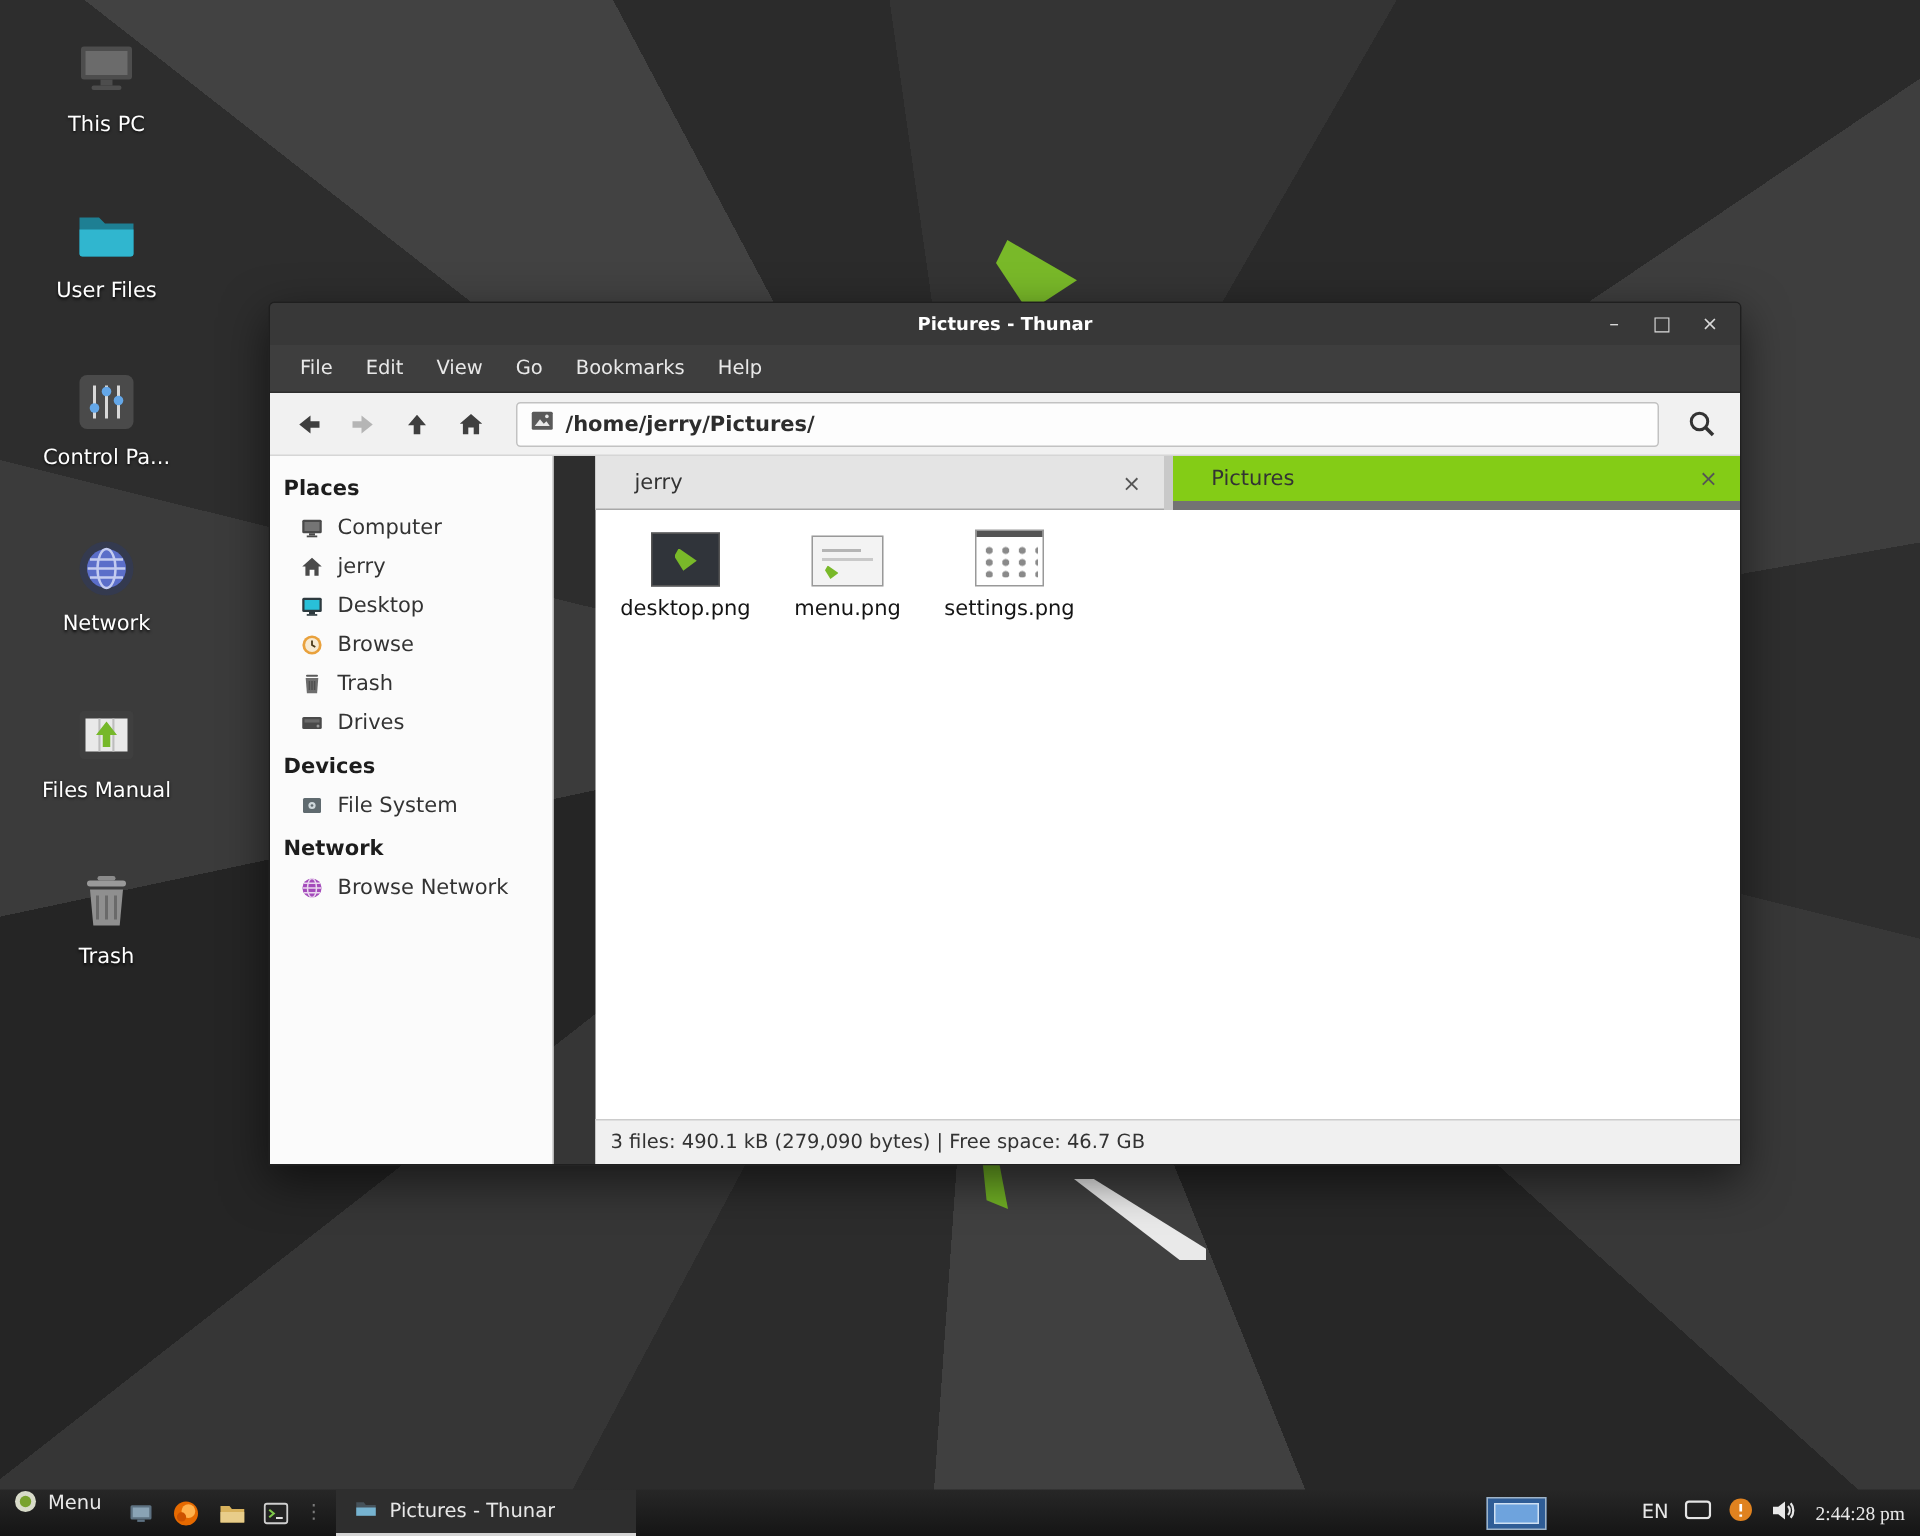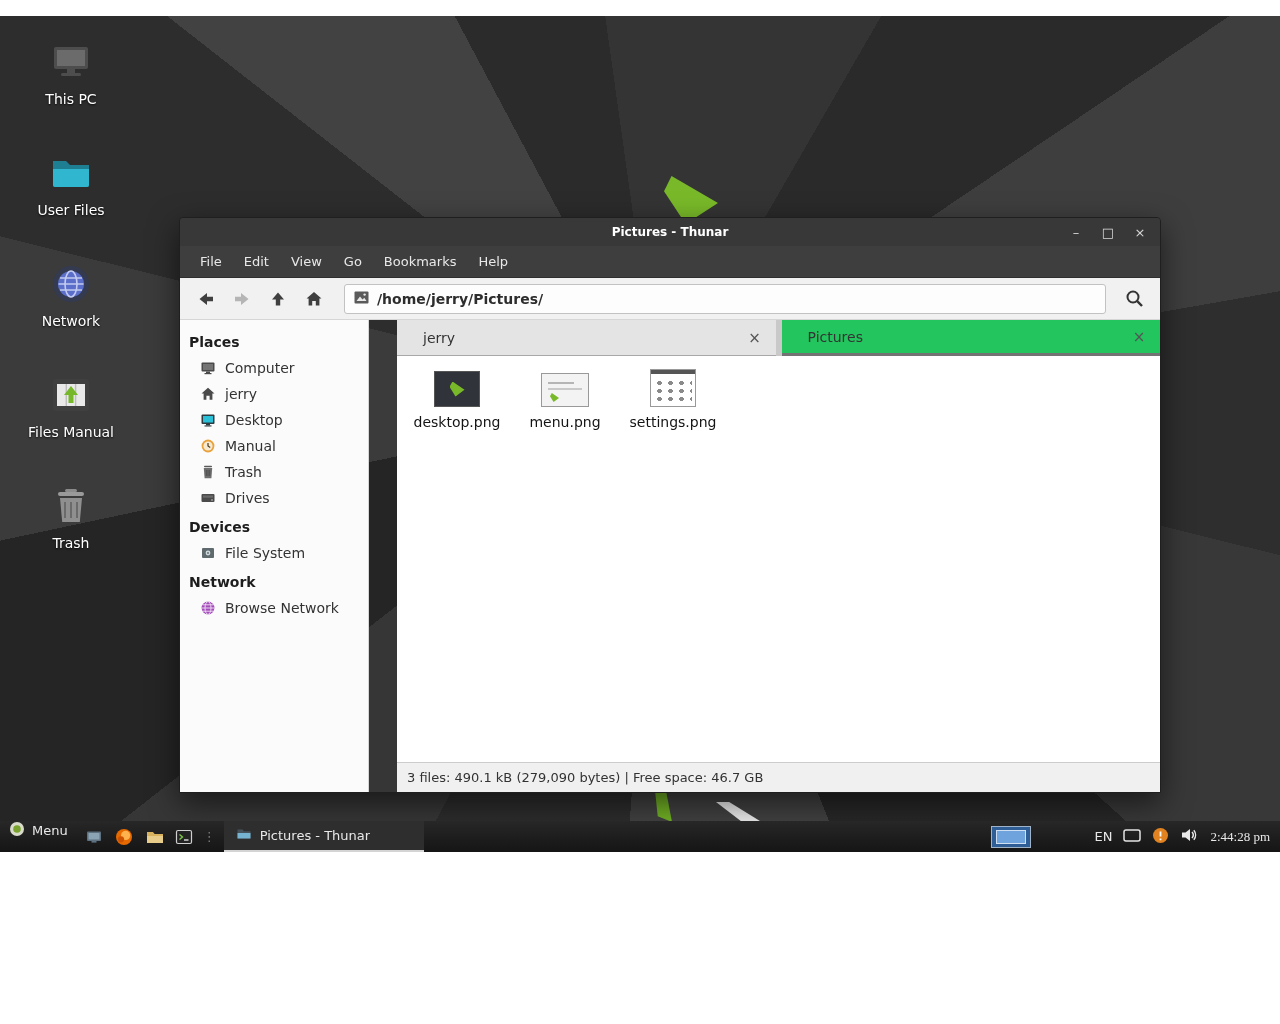--- a/index.html
+++ b/index.html
@@ -1,26 +1,25 @@
 <!DOCTYPE html>
 <html><head>
 <meta charset="utf-8">
 <style>
   * { margin:0; padding:0; box-sizing:border-box; }
   html,body { width:1280px; height:1024px; overflow:hidden; }
   body { font-family:"DejaVu Sans", sans-serif; }
 
-  .screen { position:relative; width:1280px; height:836px; overflow:hidden;
+  .screen { position:relative; width:1280px; height:1024px; overflow:hidden;
     background:
       conic-gradient(from 8deg at 51.5% 46%,
         #343434 0 22deg,#2a2a2a 22deg 48deg,#3e3e3e 48deg 72deg,#2e2e2e 72deg 96deg,
         #383838 96deg 124deg,#272727 124deg 150deg,#404040 150deg 176deg,#2c2c2c 176deg 200deg,
         #363636 200deg 224deg,#252525 224deg 250deg,#3b3b3b 250deg 276deg,#2d2d2d 276deg 300deg,
         #424242 300deg 324deg,#2b2b2b 324deg 344deg,#343434 344deg 360deg);
-    margin-top: 16px;
   }
 
   
   .acc { position:absolute; z-index:1; }
   .acc-green-top { left:664px; top:160px; width:54px; height:48px; background:#79b929;
     clip-path:polygon(14% 0, 100% 56%, 40% 100%, 0 32%); }
   .acc-green-bottom { left:638px; top:748px; width:34px; height:58px; background:#6fae24;
     clip-path:polygon(42% 0, 70% 8%, 100% 100%, 58% 90%); }
   .acc-white { left:716px; top:786px; width:88px; height:54px; background:#e9e9e9;
     clip-path:polygon(0 0, 15% 0, 100% 86%, 100% 100%, 80% 100%); }
@@ -56,21 +55,21 @@
   .sidebar { width:189px; flex:0 0 auto; background:#fbfbfb; border-right:1px solid #d5d5d5;
     padding-top:6px; color:#333; font-size:14px; overflow:hidden; }
   .side-header { font-weight:bold; color:#1d1d1d; padding:8px 10px 5px 9px; }
   .side-item { display:flex; align-items:center; gap:9px; padding:4px 8px 4px 20px; line-height:18px; }
   .side-item svg { flex:0 0 auto; }
 
   .content { flex:1; display:flex; flex-direction:column; background:#fff; min-width:0; }
   .tabbar { height:36px; flex:0 0 auto; display:flex; background:#c9c9c9; gap:6px; }
   .tab { flex:1; display:flex; align-items:center; padding:0 10px 0 26px; font-size:14px; color:#333; }
   .tab.inactive { background:#e4e4e4; border-bottom:1px solid #a8a8a8; }
-  .tab.active { background:#22c55e; border-bottom:3px solid #737373; }
+  .tab.active { background:#84cc16; border-bottom:6px solid #737373; }
   .tab-close { margin-left:auto; color:#555; font-size:15px; width:22px; text-align:center; }
 
   .files { flex:1; padding:13px 10px 0 12px; display:flex; align-items:flex-start; gap:12px; }
   .file { width:96px; display:flex; flex-direction:column; align-items:center; gap:7px; }
   .thumb-wrap { height:38px; display:flex; align-items:flex-end; justify-content:center; }
   .file-label { font-size:14px; color:#141414; }
 
   .thumb-desktop { width:46px; height:36px; background:#30343a; border:1px solid #555;
     display:flex; align-items:center; justify-content:center; }
   .mini-tri { width:15px; height:15px; background:#79b929; clip-path:polygon(20% 0, 100% 55%, 40% 100%, 0 35%); }
@@ -132,20 +131,36 @@
         <svg width="46" height="46" viewBox="0 0 46 46">
             <path d="M5 11 h13 l4 4 h19 v20 a2 2 0 0 1 -2 2 h-32 a2 2 0 0 1 -2 -2 Z" fill="#1e7f93"></path>
             <path d="M5 19 h36 v16 a2 2 0 0 1 -2 2 h-32 a2 2 0 0 1 -2 -2 Z" fill="#30b6cf"></path>
           </svg>
       </span>
       <span class="d-label">User Files</span>
     </div>
     <div class="d-icon">
       <span class="art">
         <svg width="46" height="46" viewBox="0 0 46 46">
+            <rect x="5" y="5" width="36" height="36" rx="5" fill="#4a4a4a"></rect>
+            <g stroke="#d8d8d8" stroke-width="2">
+              <line x1="15" y1="12" x2="15" y2="34"></line>
+              <line x1="23" y1="12" x2="23" y2="34"></line>
+              <line x1="31" y1="12" x2="31" y2="34"></line>
+            </g>
+            <circle cx="15" cy="27" r="3.2" fill="#64a7e8"></circle>
+            <circle cx="23" cy="16" r="3.2" fill="#64a7e8"></circle>
+            <circle cx="31" cy="22" r="3.2" fill="#64a7e8"></circle>
+          </svg>
+      </span>
+      <span class="d-label">Control Pa...</span>
+    </div>
+    <div class="d-icon">
+      <span class="art">
+        <svg width="46" height="46" viewBox="0 0 46 46">
             <circle cx="23" cy="23" r="18" fill="#343a4f"></circle>
             <circle cx="23" cy="23" r="13" fill="#5b6ec9"></circle>
             <ellipse cx="23" cy="23" rx="6" ry="13" fill="none" stroke="#c3cbf0" stroke-width="1.6"></ellipse>
             <path d="M10.5 23 h25 M12 17 h22 M12 29 h22" stroke="#c3cbf0" stroke-width="1.6" fill="none"></path>
           </svg>
       </span>
       <span class="d-label">Network</span>
     </div>
     <div class="d-icon">
       <span class="art">
@@ -256,21 +271,21 @@
               <rect x="4.5" y="13.4" width="7" height="1.1" fill="#2d3a3f"></rect>
             </svg>
           <span>Desktop</span>
         </div>
         <div class="side-item">
           <svg width="16" height="16" viewBox="0 0 16 16">
               <circle cx="8" cy="8" r="6.4" fill="#e9a13c"></circle>
               <circle cx="8" cy="8" r="4.6" fill="#f7ead2"></circle>
               <path d="M8 5 V8 L10.2 9.4" stroke="#4a3a1a" stroke-width="1.2" fill="none"></path>
             </svg>
-          <span>Manual</span>
+          <span>Browse</span>
         </div>
         <div class="side-item">
           <svg width="16" height="16" viewBox="0 0 16 16">
               <rect x="4" y="1.8" width="8" height="1.4" rx="0.7" fill="#5a5a5a"></rect>
               <path d="M3.8 4 H12.2 L11.4 14.2 H4.6 Z" fill="#6e6e6e"></path>
               <path d="M6.3 6 v6 M8 6 v6 M9.7 6 v6" stroke="#4f4f4f" stroke-width="1"></path>
             </svg>
           <span>Trash</span>
         </div>
         <div class="side-item">

